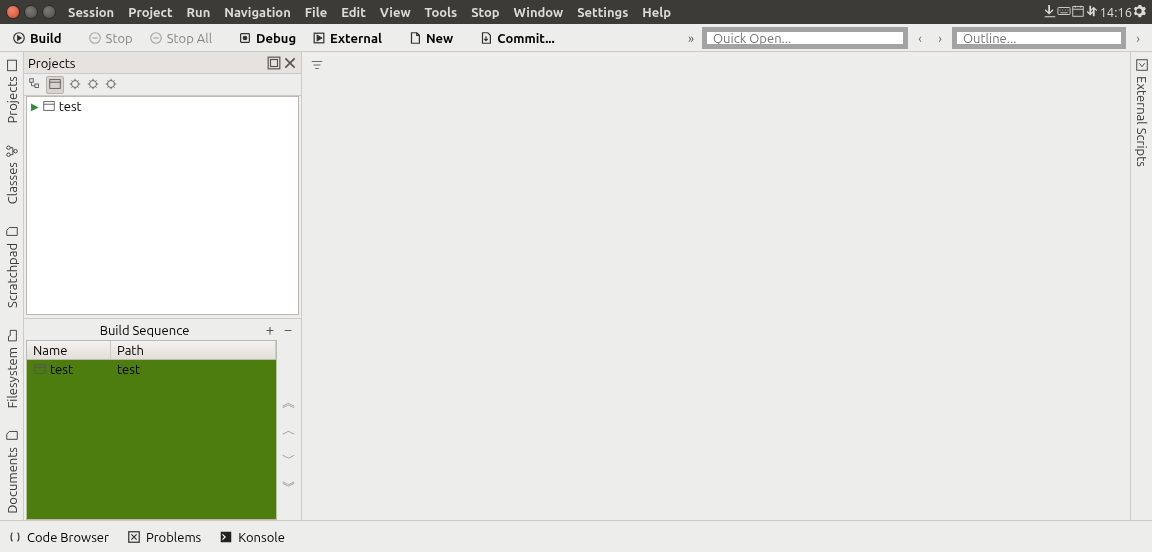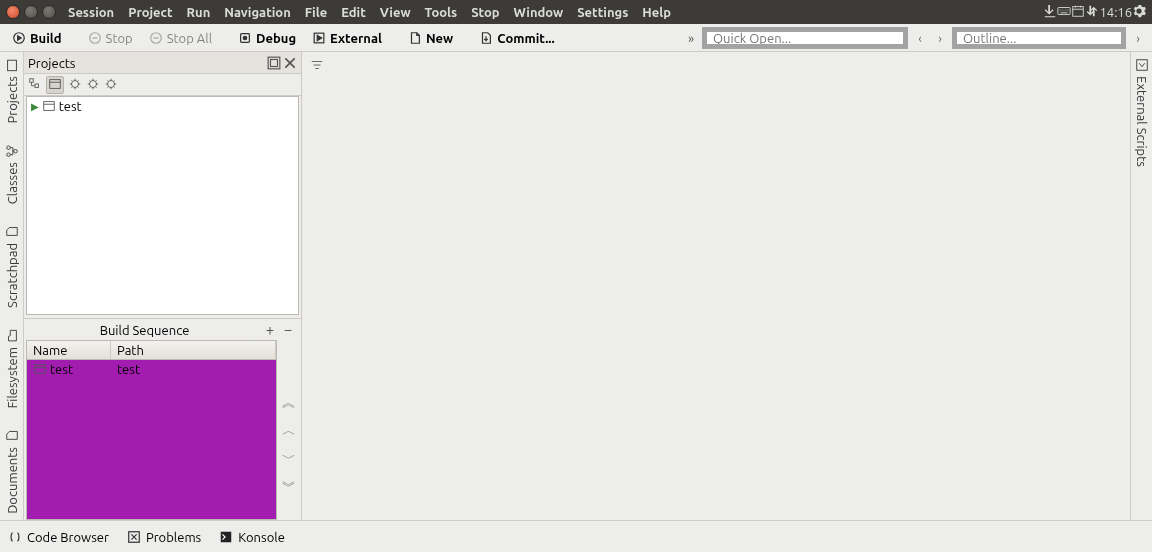--- a/index.html
+++ b/index.html
@@ -52,21 +52,21 @@
 .panel-tb .pressed { background: #d7d3cd; border: 1px solid #b7b2aa; border-radius: 2px; padding: 0 1px; }
 .tree { flex: 1; background: #fff; border: 1px solid #bdb8b1; margin: 0 2px 3px 2px; min-height: 180px; overflow: hidden; }
 .tree-row { display: flex; align-items: center; gap: 3px; padding: 2px 4px; }
 .tri { color: #3a8a3a; font-size: 10px; }
 
 
 .bs-header { height: 22px; display: flex; align-items: center; padding: 0 4px; border-top: 1px solid #cfcac4; }
 .bs-header .t { flex: 1; text-align: center; }
 .bs-header .ic { width: 18px; text-align: center; color: #555; font-size: 15px; }
 .bs-body { display: flex; }
-.bs-table { flex: 1; background: #a21caf; border: 1px solid #bdb8b1; margin: 0 0 0 2px; height: 180px; }
+.bs-table { flex: 1; background: #4d7c0f; border: 1px solid #bdb8b1; margin: 0 0 0 2px; height: 180px; }
 .bs-th { display: flex; background: linear-gradient(#f4f2ef,#e3dfd9); border-bottom: 1px solid #bdb8b1; }
 .bs-th div { padding: 2px 6px; border-right: 1px solid #cfcac4; }
 .bs-th .c1 { width: 84px; }
 .bs-th .c2 { flex: 1; }
 .bs-tr { display: flex; }
 .bs-tr div { padding: 2px 6px; }
 .bs-tr .c1 { width: 84px; display: flex; align-items: center; gap: 3px; }
 .bs-tr .c2 { flex: 1; }
 .bs-arrows { width: 24px; display: flex; flex-direction: column; align-items: center; justify-content: center; gap: 10px; color: #9a9a9a; padding-top: 30px;}
 .bs-arrows span { font-size: 14px; }

